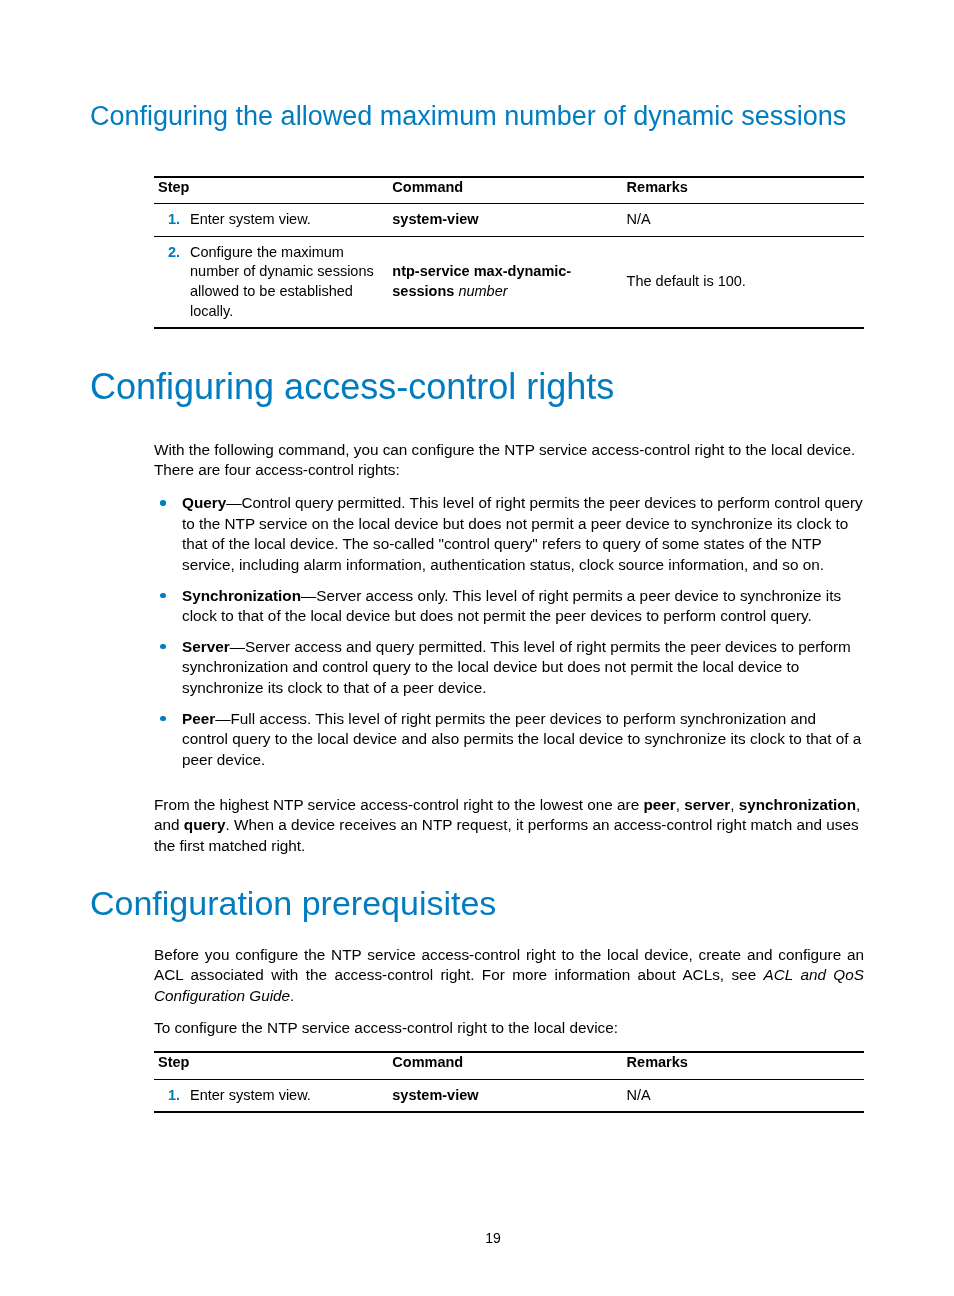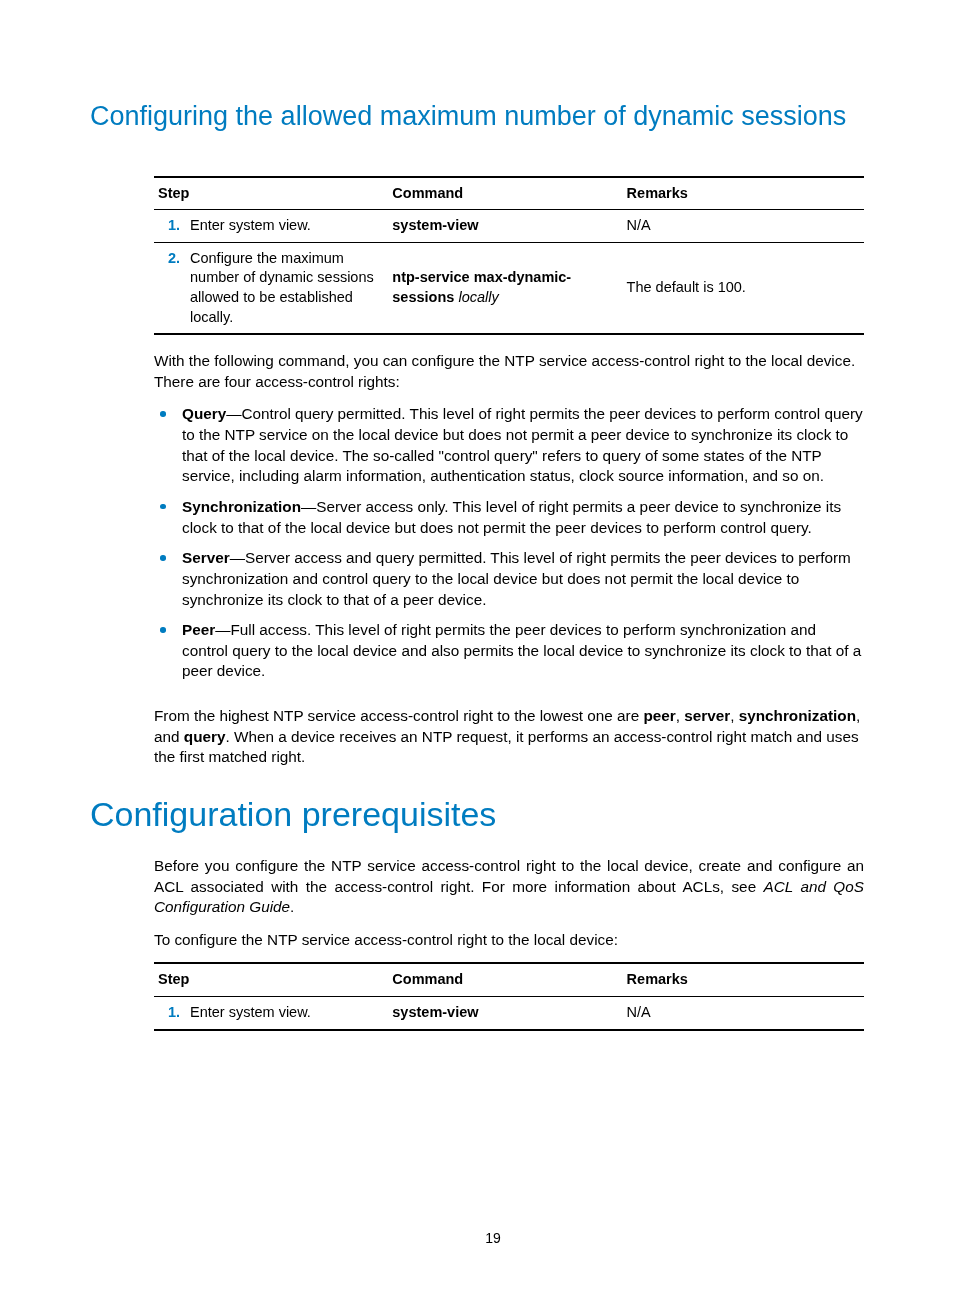--- a/index.html
+++ b/index.html
@@ -73,21 +73,21 @@
   table.cmd {
     border-collapse: collapse;
     width: 100%;
     font-size: 14.5px;
   }
   table.cmd thead th {
     text-align: left;
     font-weight: bold;
     border-top: 2px solid #000;
     border-bottom: 1.5px solid #000;
-    padding: 6px 6px 6px 4px;
+    padding: 0 6px 6px 4px;
   }
   table.cmd tbody td {
     padding: 6px 6px 6px 4px;
     vertical-align: middle;
   }
   table.cmd tbody tr.lastrow td {
     border-bottom: 2px solid #000;
   }
   table.cmd tbody tr.midsep td {
     border-bottom: 1px solid #000;
@@ -151,27 +151,28 @@
         <td>
           <span class="stepnum">1.</span><span class="steptext">Enter system view.</span>
         </td>
         <td><span class="cmd-bold">system-view</span></td>
         <td>N/A</td>
       </tr>
       <tr class="lastrow">
         <td>
           <span class="stepnum">2.</span><span class="steptext">Configure the maximum number of dynamic sessions allowed to be established locally.</span>
         </td>
-        <td><span class="cmd-bold">ntp-service max-dynamic-sessions</span> <span class="cmd-ital">locally</span></td>
+        <td><span class="cmd-bold">ntp-service max-dynamic-sessions</span> <span class="cmd-ital">number</span></td>
         <td>The default is 100.</td>
       </tr>
     </tbody>
   </table>
 </div>
 
+<h1 class="h1">Configuring access-control rights</h1>
 
 <div class="indent">
   <p class="body">With the following command, you can configure the NTP service access-control right to the local device. There are four access-control rights:</p>
 
   <ul class="bullets">
     <li><b>Query</b><span>—Control query permitted. This level of right permits the peer devices to perform control query to the NTP service on the local device but does not permit a peer device to synchronize its clock to that of the local device. The so-called "control query" refers to query of some states of the NTP service, including alarm information, authentication status, clock source information, and so on.</span></li>
     <li><b>Synchronization</b><span>—Server access only. This level of right permits a peer device to synchronize its clock to that of the local device but does not permit the peer devices to perform control query.</span></li>
     <li><b>Server</b><span>—Server access and query permitted. This level of right permits the peer devices to perform synchronization and control query to the local device but does not permit the local device to synchronize its clock to that of a peer device.</span></li>
     <li><b>Peer</b><span>—Full access. This level of right permits the peer devices to perform synchronization and control query to the local device and also permits the local device to synchronize its clock to that of a peer device.</span></li>
   </ul>

